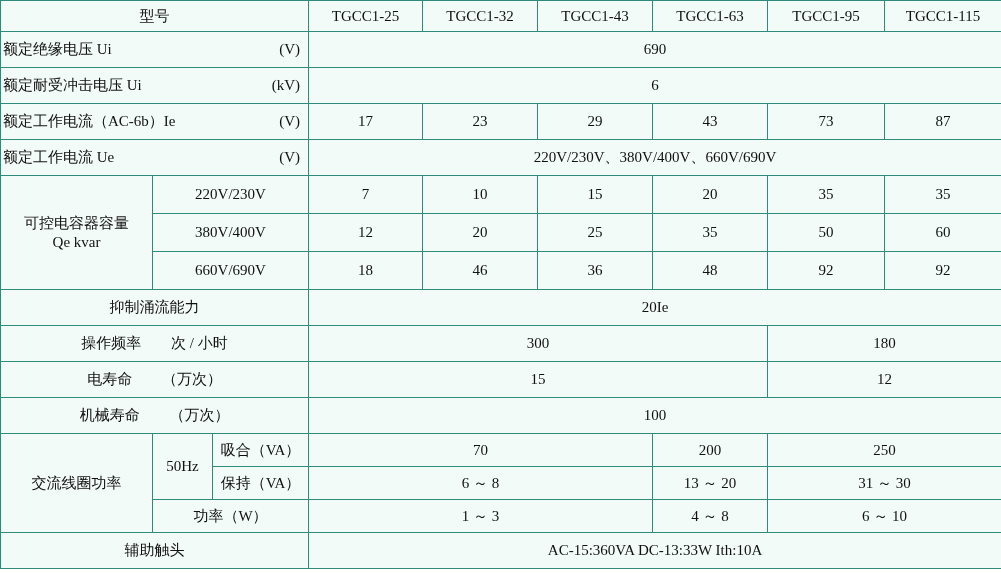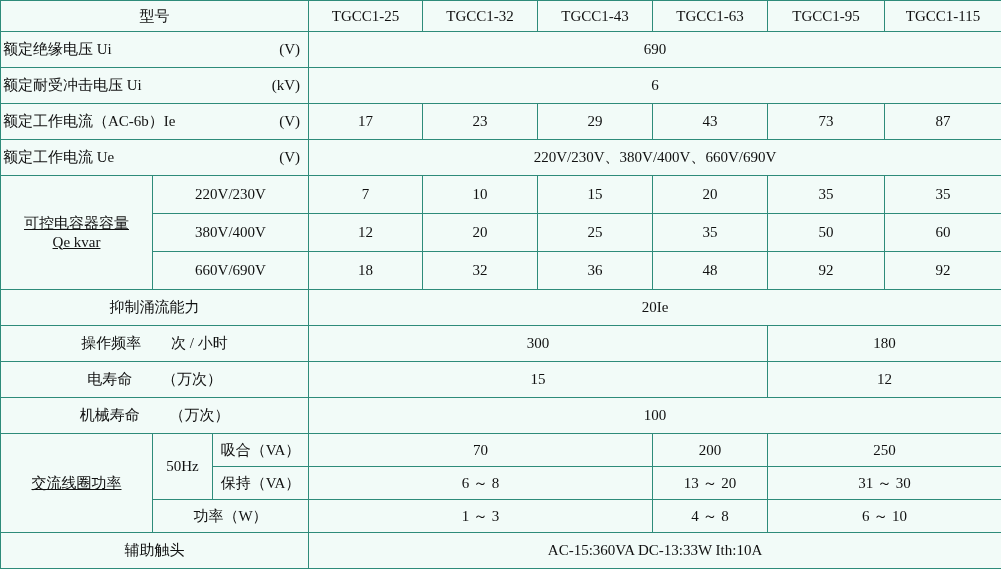--- a/index.html
+++ b/index.html
@@ -57,21 +57,20 @@
   }
   .sub-label {
     background: #f2fbf8;
     text-align: center;
   }
   .vert-label {
     text-align: left;
     padding-left: 8px;
     background: #f2fbf8;
     white-space: nowrap;
-    text-decoration: underline;
   }
   .two-line {
     line-height: 1.25;
   }
   .gap-label span.seg1 { padding-right: 26px; margin-top: 28px; }
 </style>
 </head>
 <body>
 
 <table id="spec-table">
@@ -161,21 +160,21 @@
       <td>12</td>
       <td>20</td>
       <td>25</td>
       <td>35</td>
       <td>50</td>
       <td>60</td>
     </tr>
     <tr style="height:38px">
       <td class="sub-label" colspan="2">660V/690V</td>
       <td>18</td>
-      <td>32</td>
+      <td>46</td>
       <td>36</td>
       <td>48</td>
       <td>92</td>
       <td>92</td>
     </tr>
 
     <tr style="height:36px">
       <td class="rowlabel" colspan="3">抑制涌流能力</td>
       <td colspan="6">20Ie</td>
     </tr>

